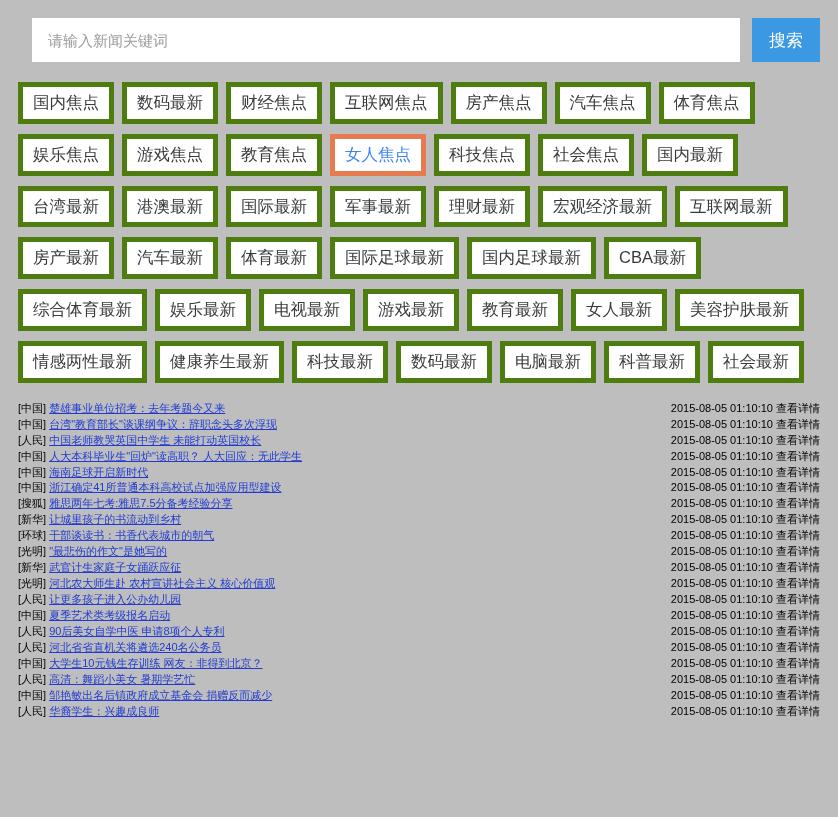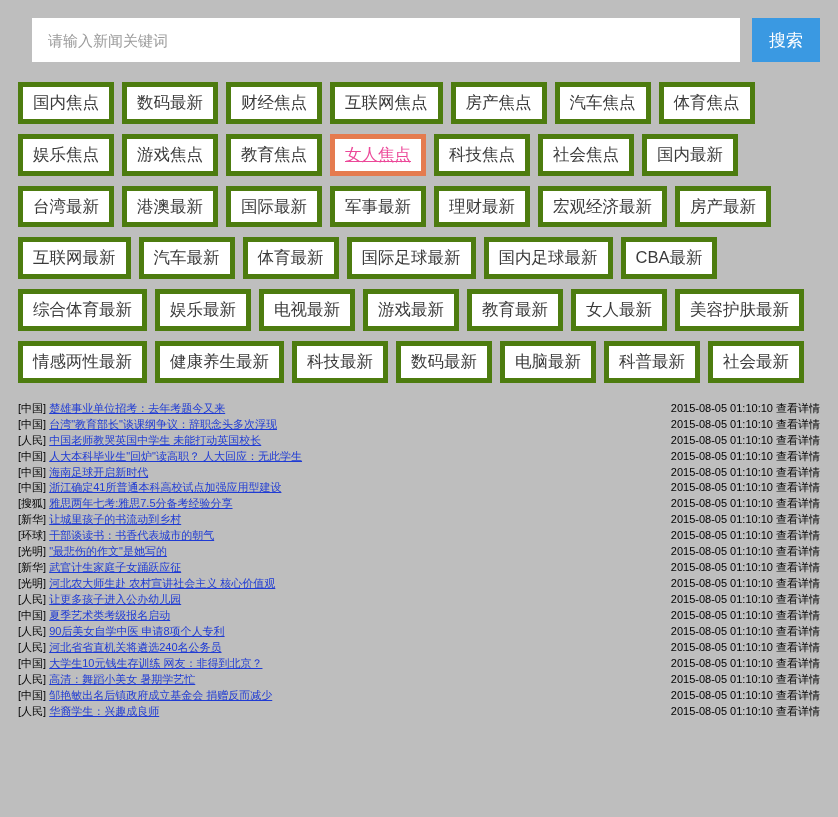--- a/index.html
+++ b/index.html
@@ -49,23 +49,22 @@
     display: inline-block;
     padding: 6px 10px;
     background: #fff;
     border: 5px solid #4d7c0f;
     font-size: 16.5px;
     color: #3a3a3a;
     cursor: pointer;
     line-height: 1.2;
   }
   .tag.active {
-    color: #ec4899;
+    color: #3b82f6;
     border-color: #e57b4f;
-    text-decoration: underline;
   }
   #news-list { }
   .news-row {
     display: flex;
     align-items: baseline;
     line-height: 1.45;
     font-size: 11px;
     margin-bottom: 0px;
   }
   .news-left {
@@ -110,22 +109,22 @@
     <span class="tag active">女人焦点</span>
     <span class="tag">科技焦点</span>
     <span class="tag">社会焦点</span>
     <span class="tag">国内最新</span>
     <span class="tag">台湾最新</span>
     <span class="tag">港澳最新</span>
     <span class="tag">国际最新</span>
     <span class="tag">军事最新</span>
     <span class="tag">理财最新</span>
     <span class="tag">宏观经济最新</span>
+    <span class="tag">互联网最新</span>
     <span class="tag">房产最新</span>
-    <span class="tag">互联网最新</span>
     <span class="tag">汽车最新</span>
     <span class="tag">体育最新</span>
     <span class="tag">国际足球最新</span>
     <span class="tag">国内足球最新</span>
     <span class="tag">CBA最新</span>
     <span class="tag">综合体育最新</span>
     <span class="tag">娱乐最新</span>
     <span class="tag">电视最新</span>
     <span class="tag">游戏最新</span>
     <span class="tag">教育最新</span>

